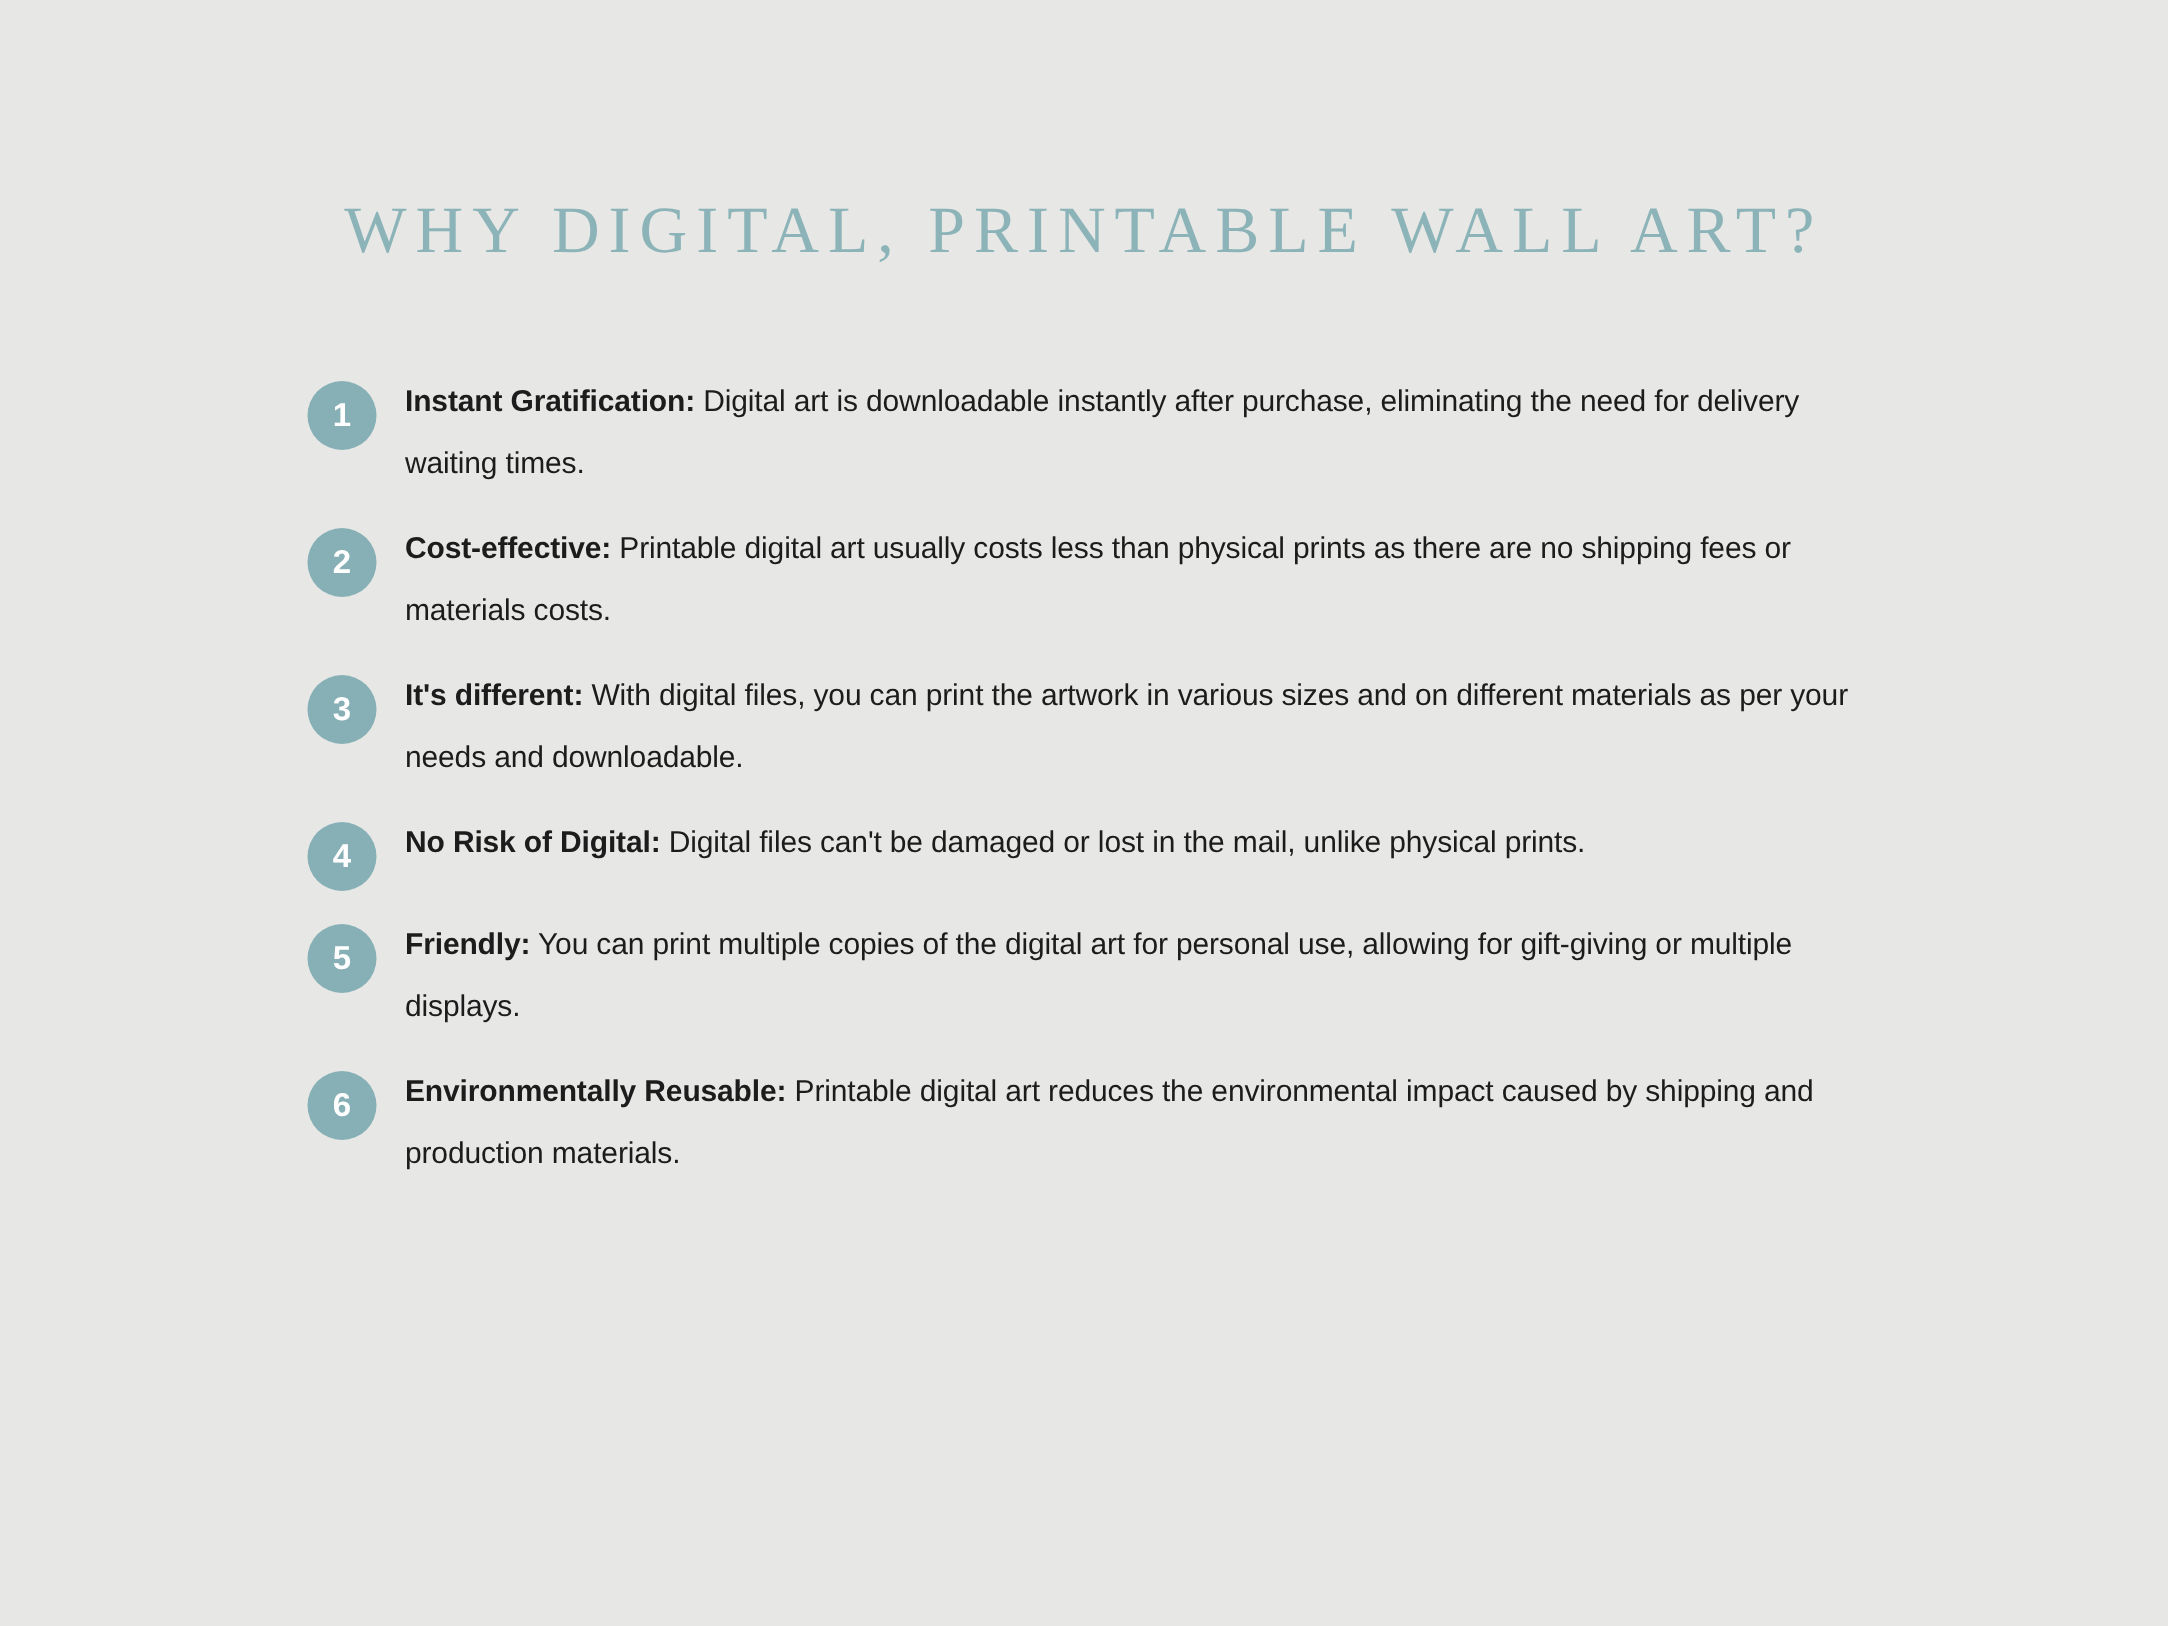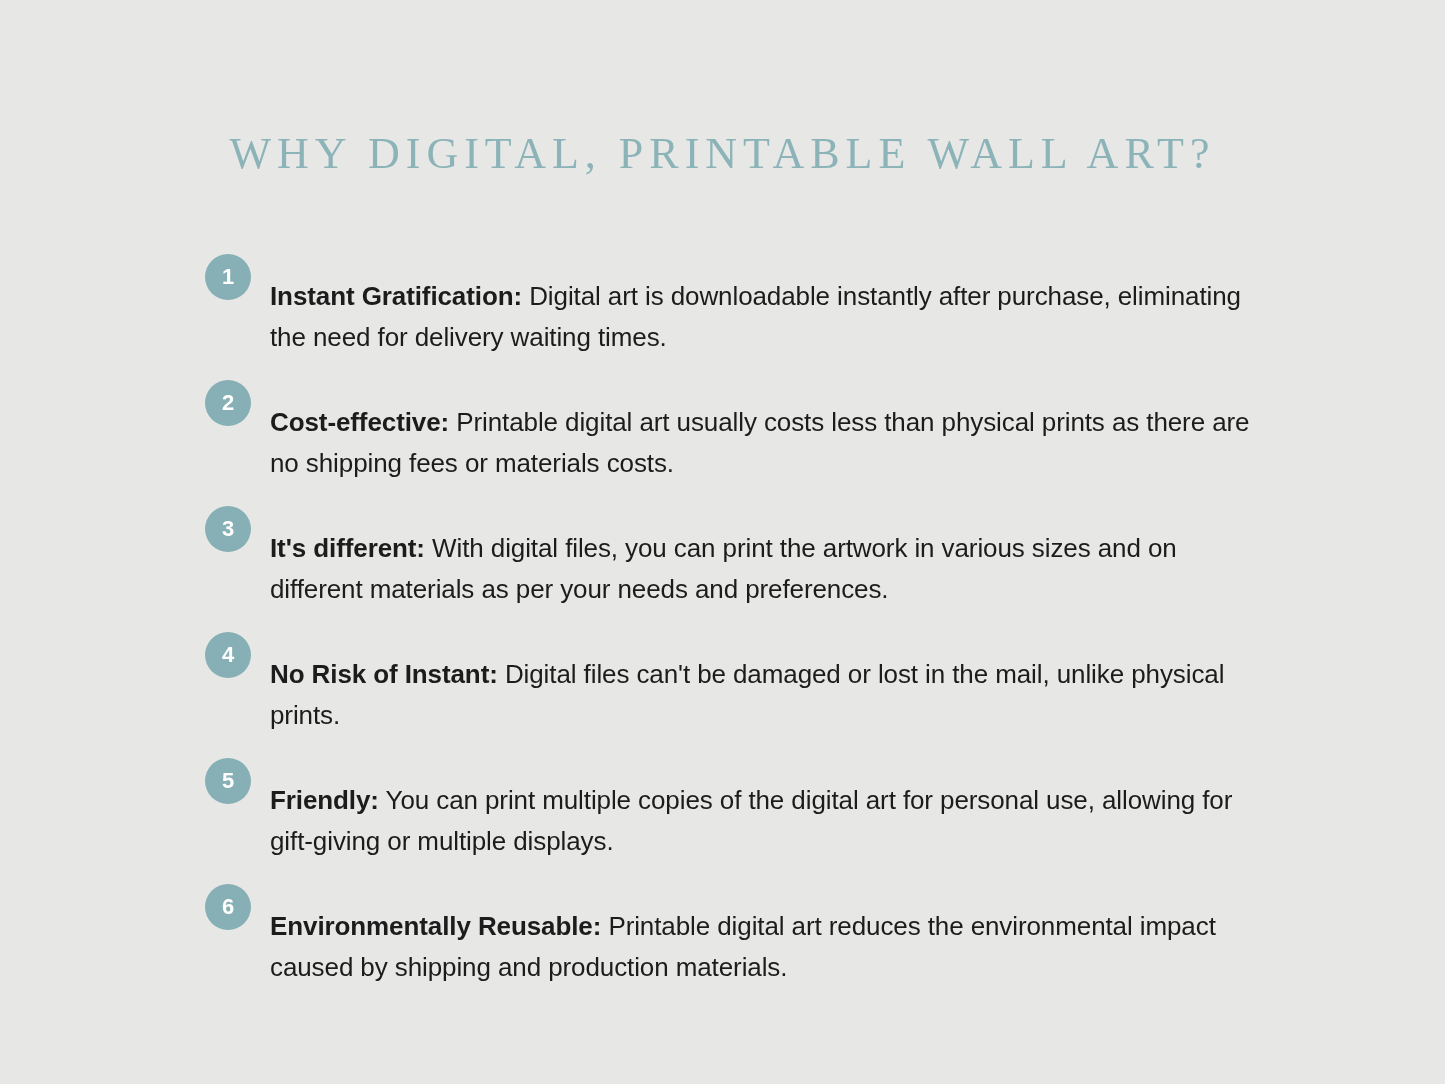--- a/index.html
+++ b/index.html
@@ -56,26 +56,25 @@
     font-weight: bold;
     display: flex;
     align-items: center;
     justify-content: center;
     margin-top: 6px;
     margin-right: 19px;
     font-family: "Liberation Sans", sans-serif;
   }
   .text {
     flex: 1 1 auto;
-    font-size: 26px;
+    font-size: 20px;
     line-height: 41px;
     color: #1c1c1c;
     font-family: "Liberation Sans", sans-serif;
     letter-spacing: -0.1px;
-    margin-top: 28px;
   }
   .text .lead {
     font-weight: bold;
   }
 </style>
 </head>
 <body>
 
 <div class="page">
 
@@ -93,28 +92,28 @@
     <div class="item">
       <div class="badge">2</div>
       <div class="text">
         <span class="lead">Cost-effective:</span><span> Printable digital art usually costs less than physical prints as there are no shipping fees or materials costs.</span>
       </div>
     </div>
 
     <div class="item">
       <div class="badge">3</div>
       <div class="text">
-        <span class="lead">It's different:</span><span> With digital files, you can print the artwork in various sizes and on different materials as per your needs and preferences.</span>
+        <span class="lead">It's different:</span><span> With digital files, you can print the artwork in various sizes and on different materials as per your needs and downloadable.</span>
       </div>
     </div>
 
     <div class="item">
       <div class="badge">4</div>
       <div class="text">
-        <span class="lead">No Risk of Instant:</span><span> Digital files can't be damaged or lost in the mail, unlike physical prints.</span>
+        <span class="lead">No Risk of Digital:</span><span> Digital files can't be damaged or lost in the mail, unlike physical prints.</span>
       </div>
     </div>
 
     <div class="item">
       <div class="badge">5</div>
       <div class="text">
         <span class="lead">Friendly:</span><span> You can print multiple copies of the digital art for personal use, allowing for gift-giving or multiple displays.</span>
       </div>
     </div>
 

